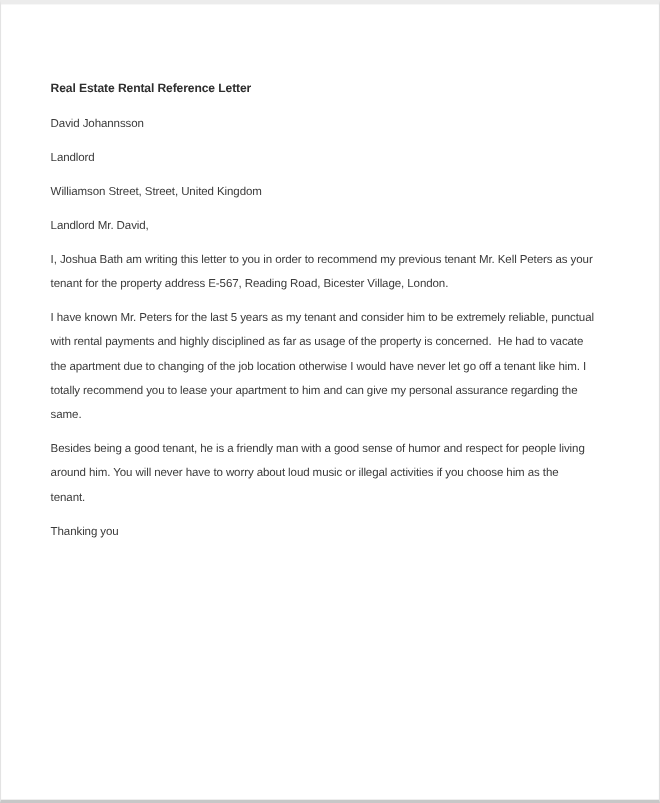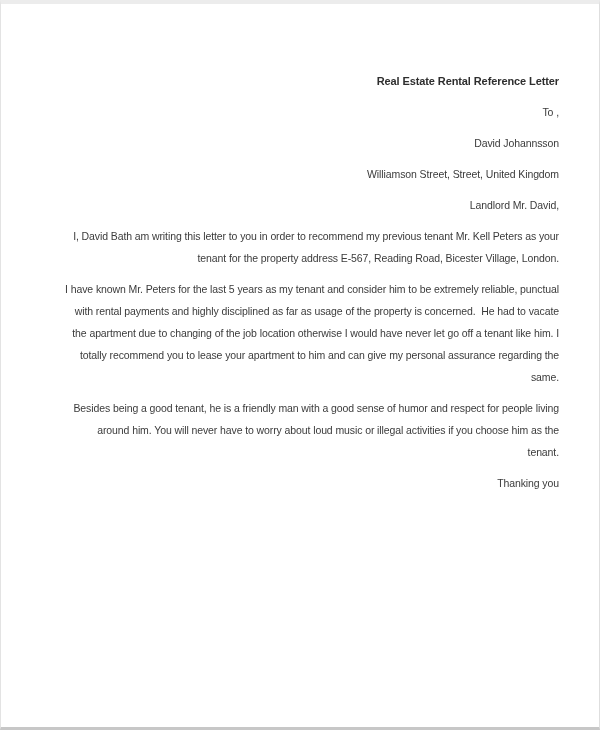--- a/index.html
+++ b/index.html
@@ -23,50 +23,49 @@
     .letter {
       padding: 66px 40px 0 45px;
       color: #3b3b3b;
       font-size: 10.5px;
       letter-spacing: -0.1px;
     }
     .letter p {
       margin: 0 0 9px 0;
       line-height: 22px;
       white-space: pre-wrap;
-      text-align: right;
     }
     .letter-title {
       font-weight: 700;
       color: #2e2e2e;
       font-size: 11px;
     }
     .body-paragraph {
       max-width: 560px;
     }
   </style>
 </head>
 <body>
 
 <div class="page">
   <div class="letter">
     <p class="letter-title">Real Estate Rental Reference Letter</p>
 
-    <p>To ,</p>
 
     <p>David Johannsson</p>
 
+    <p>Landlord</p>
 
 
     <p>Williamson Street, Street, United Kingdom</p>
 
 
     <p>Landlord Mr. David,</p>
 
-    <p class="body-paragraph">I, David Bath am writing this letter to you in order to recommend my previous tenant Mr. Kell Peters as your
+    <p class="body-paragraph">I, Joshua Bath am writing this letter to you in order to recommend my previous tenant Mr. Kell Peters as your
 tenant for the property address E-567, Reading Road, Bicester Village, London.</p>
 
     <p class="body-paragraph">I have known Mr. Peters for the last 5 years as my tenant and consider him to be extremely reliable, punctual
 with rental payments and highly disciplined as far as usage of the property is concerned.  He had to vacate
 the apartment due to changing of the job location otherwise I would have never let go off a tenant like him. I
 totally recommend you to lease your apartment to him and can give my personal assurance regarding the
 same.</p>
 
     <p class="body-paragraph">Besides being a good tenant, he is a friendly man with a good sense of humor and respect for people living
 around him. You will never have to worry about loud music or illegal activities if you choose him as the

